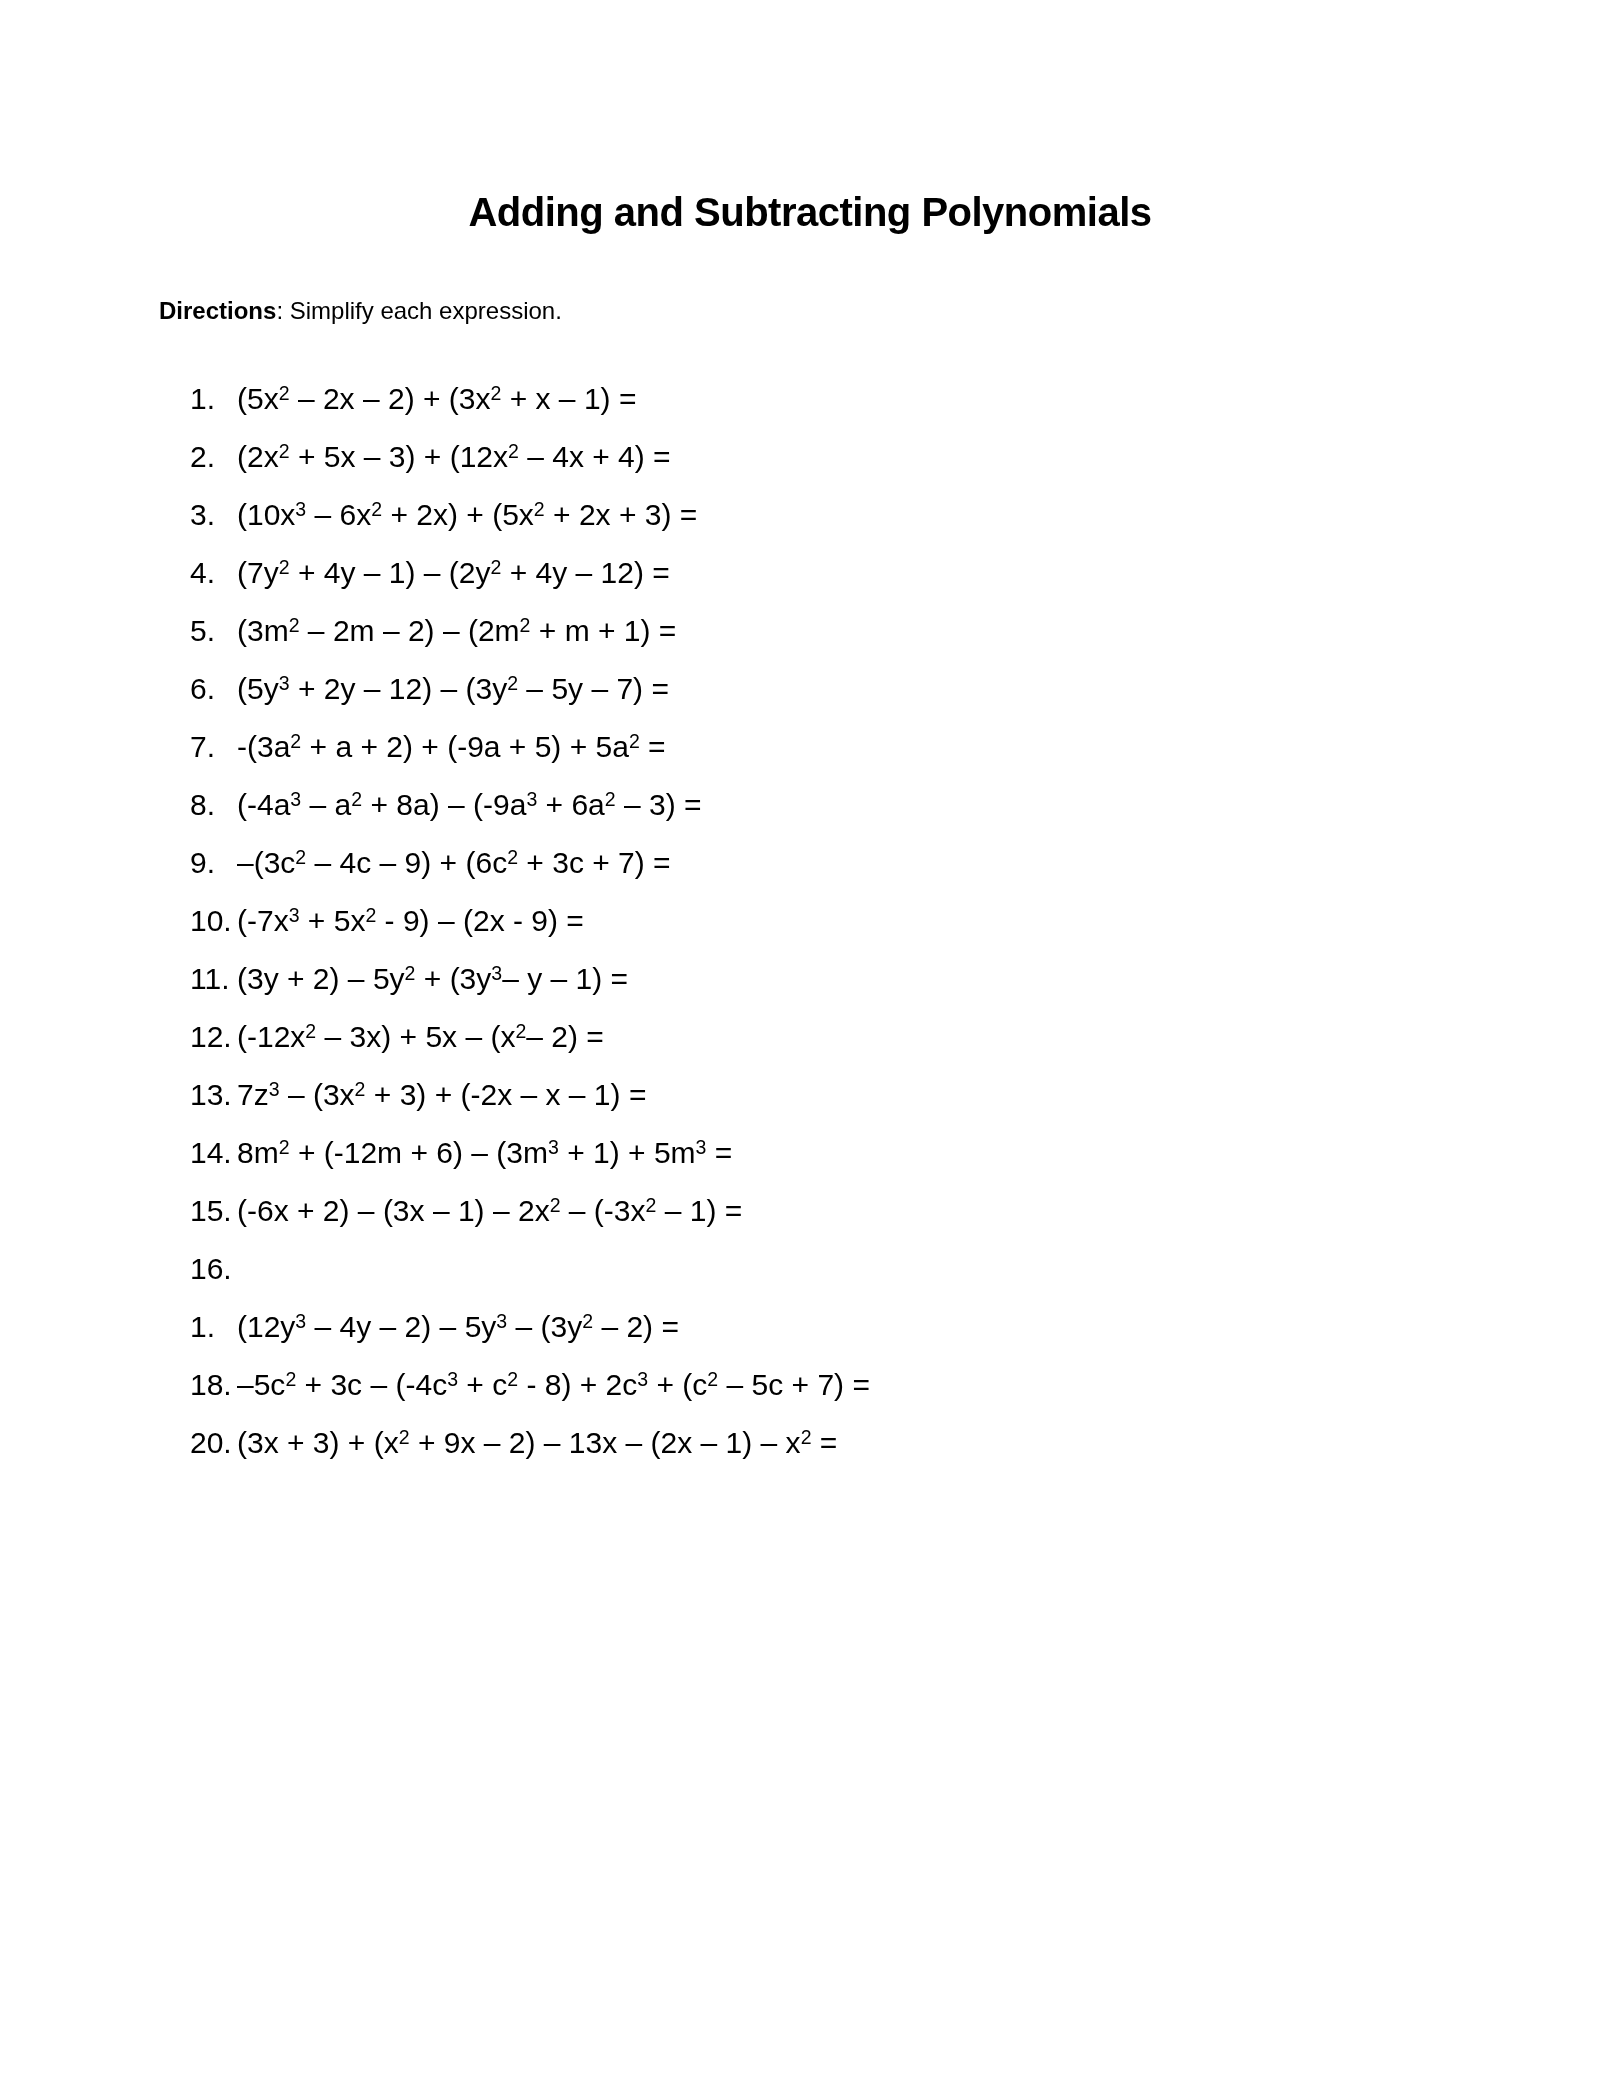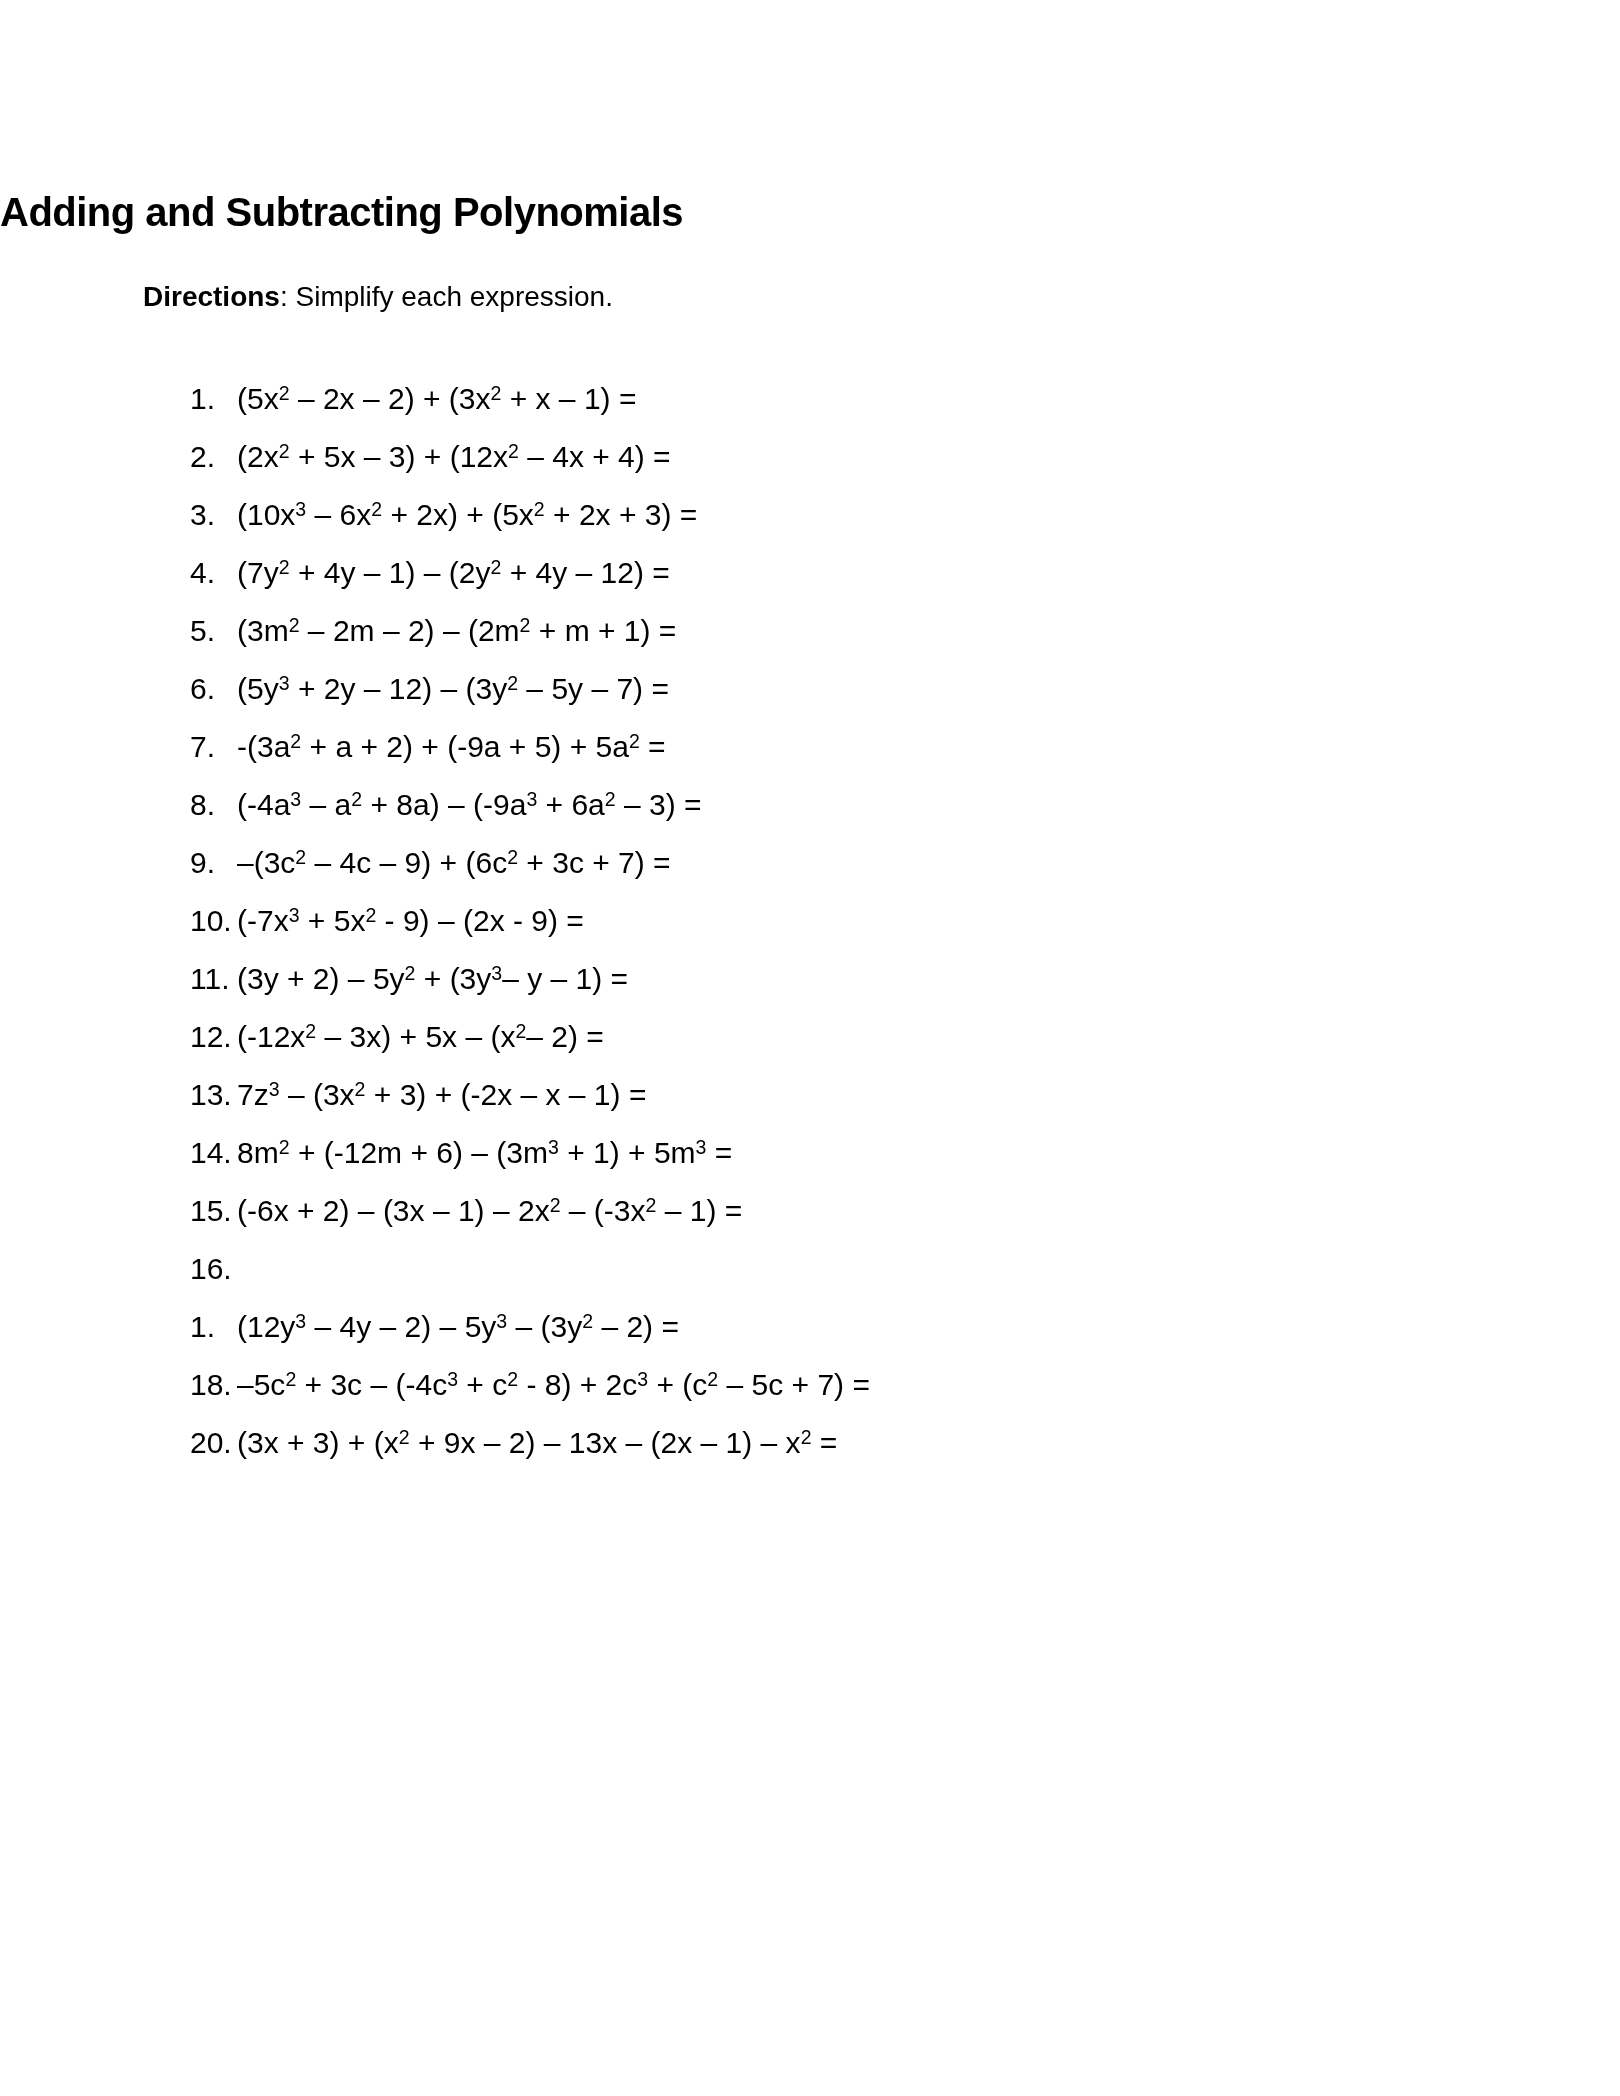--- a/index.html
+++ b/index.html
@@ -14,31 +14,32 @@
     background: #ffffff;
     color: #000000;
     font-family: "Liberation Sans", sans-serif;
     overflow: hidden;
   }
   .title {
     position: absolute;
     top: 190px;
     left: 0;
     width: 100%;
+    text-align: center;
     font-size: 40px;
     font-weight: bold;
     letter-spacing: -0.5px;
     margin: 0;
   }
   .directions {
     position: absolute;
     top: 281px;
     left: 143px;
-    font-size: 28px;
-    margin: 0;
+    font-size: 24px;
+    margin: 16px;
     white-space: nowrap;
   }
   .directions .label {
     font-weight: bold;
   }
   .problem-list {
     position: absolute;
     top: 370px;
     left: 190px;
     right: 30px;

